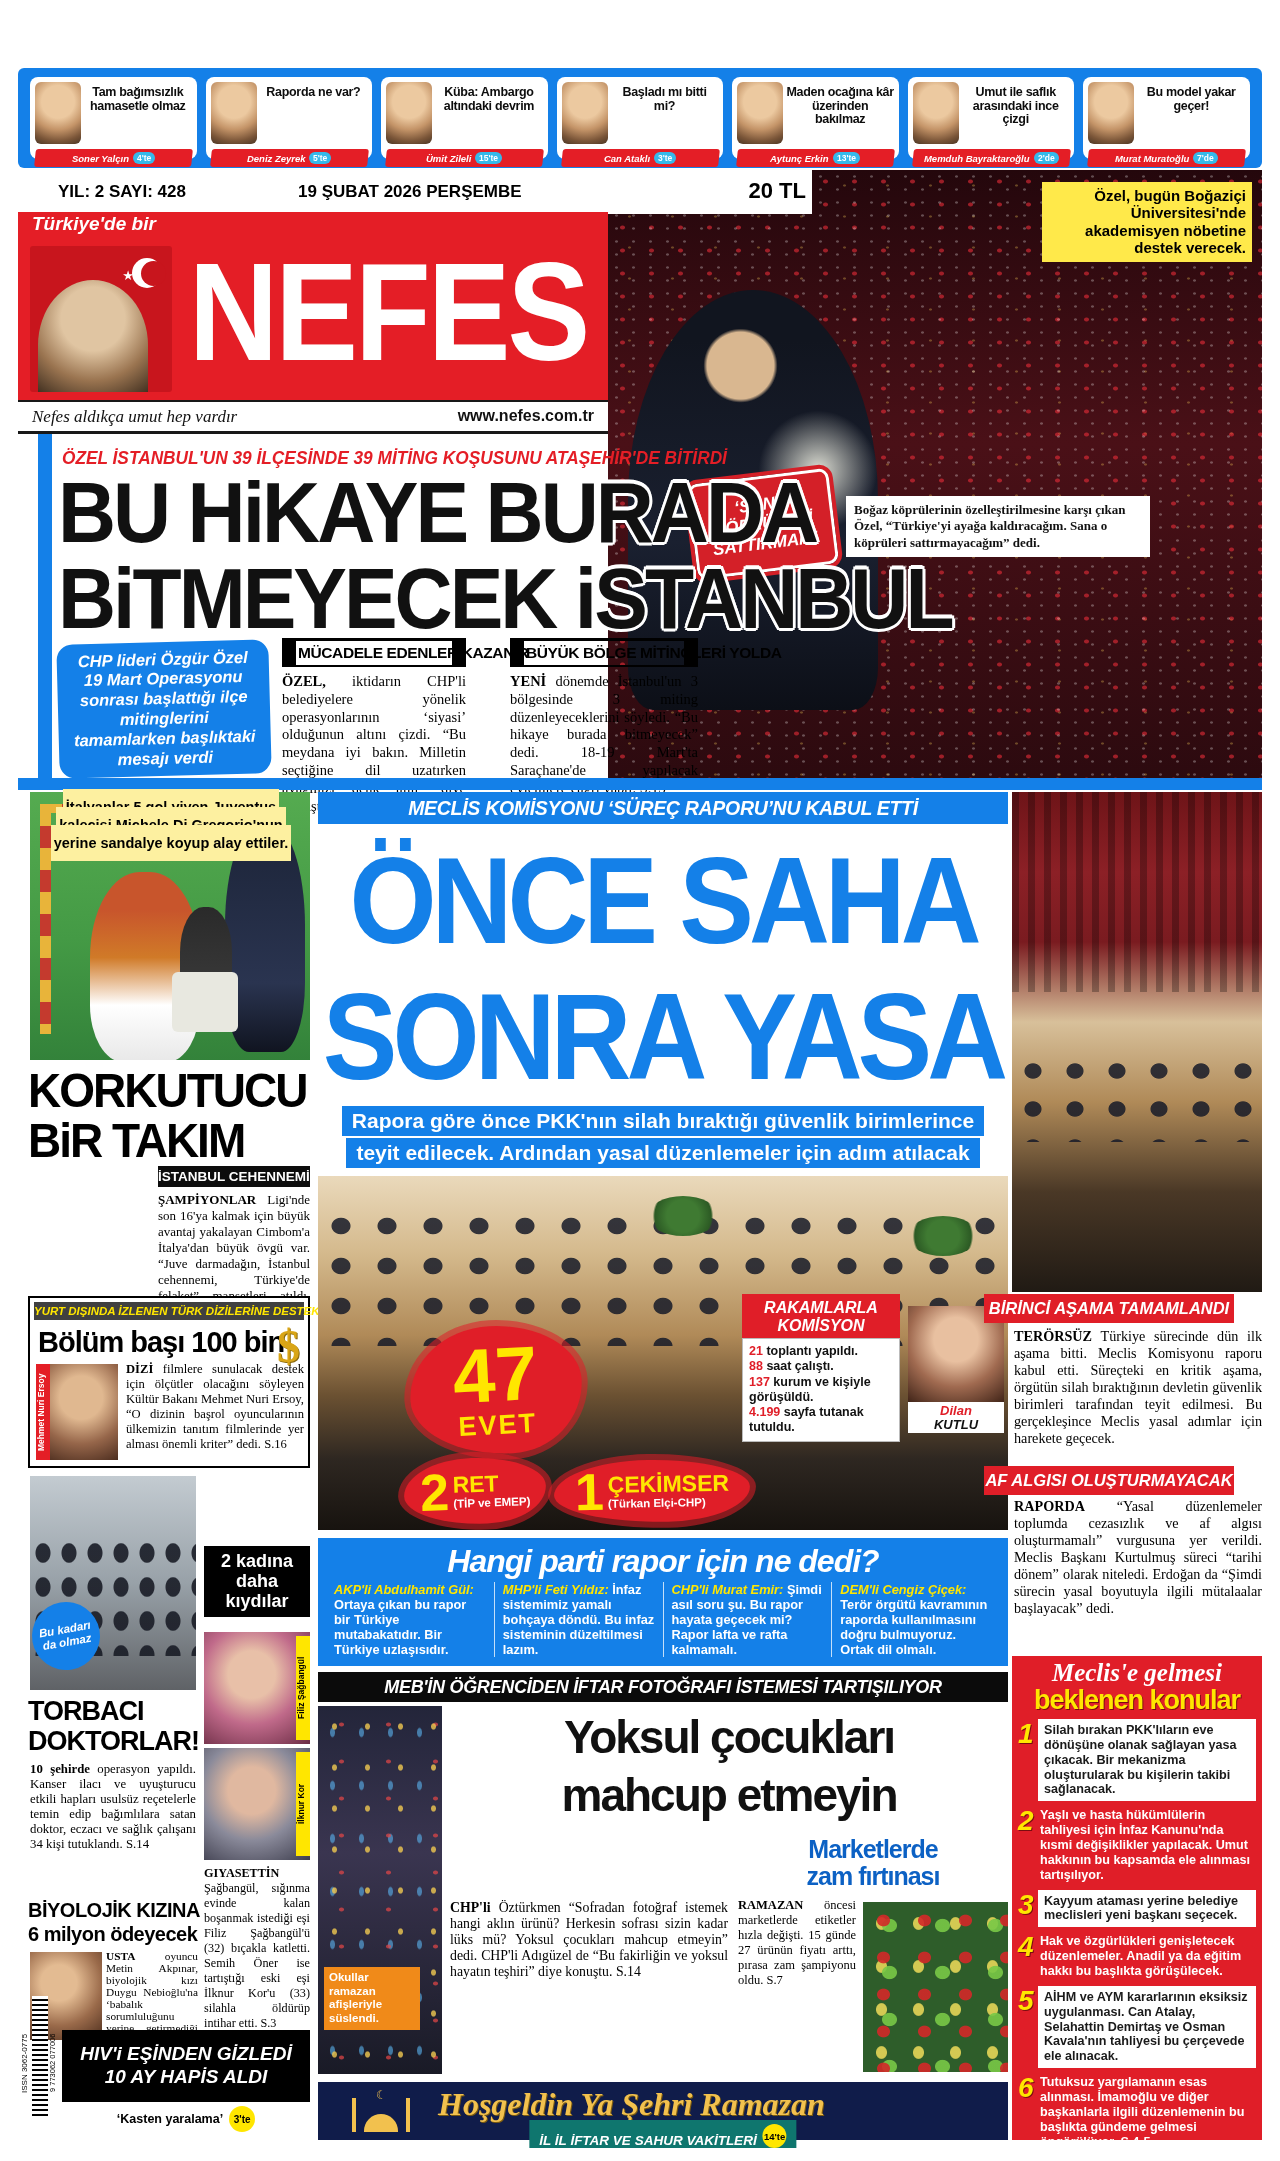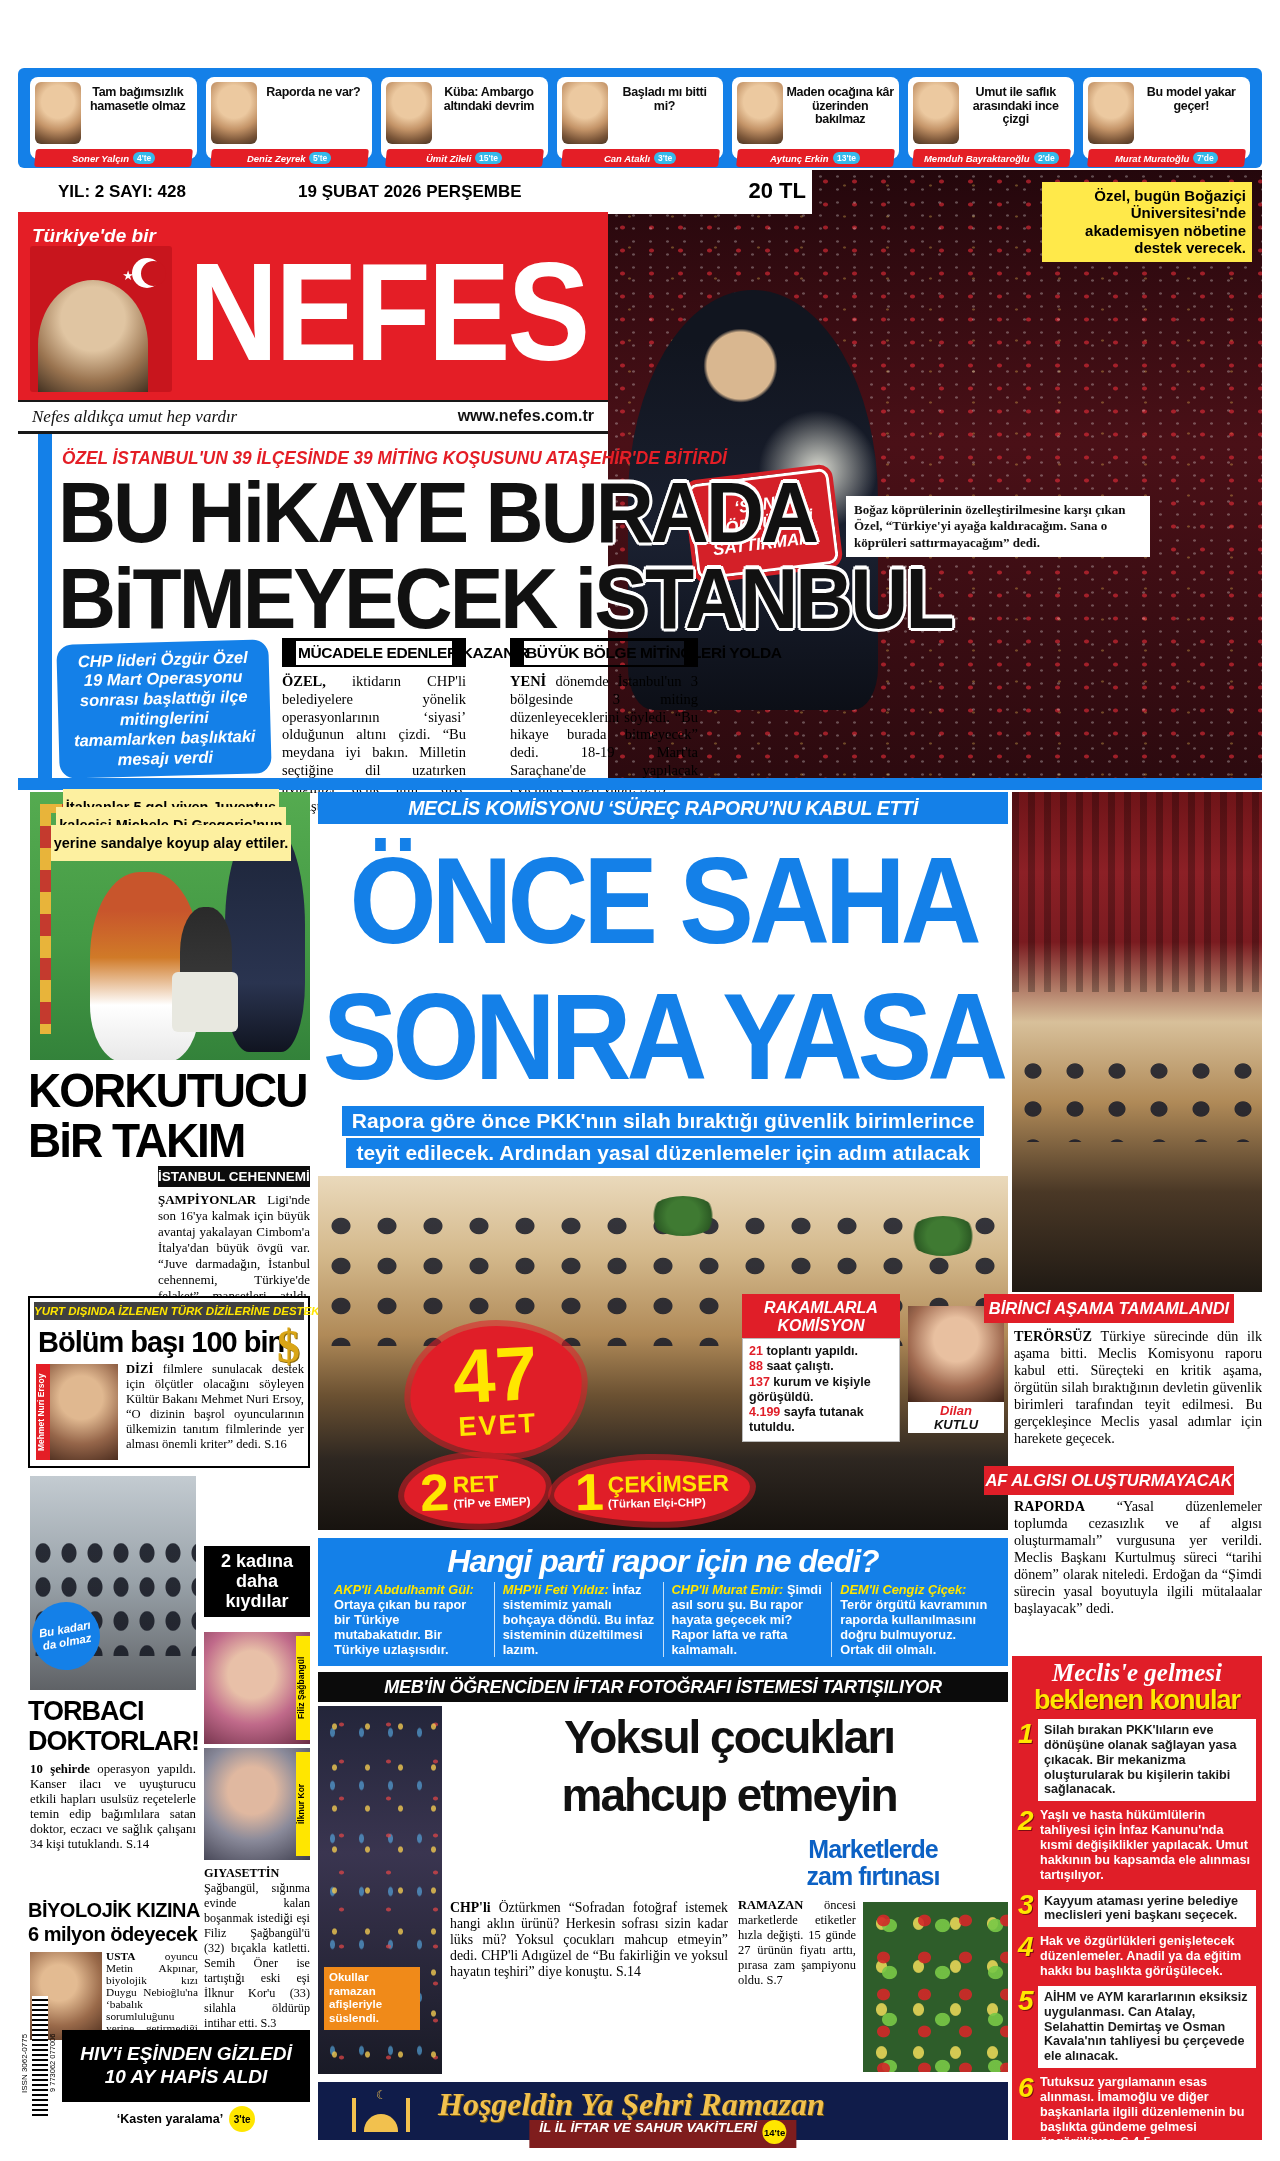--- a/index.html
+++ b/index.html
@@ -22,21 +22,21 @@
            transform:skewX(-6deg);display:flex;align-items:center;justify-content:center;gap:4px;}
   .colname .nm{color:#fff;font-weight:700;font-style:italic;font-size:9.5px;white-space:nowrap;transform:skewX(6deg);}
   .colname .pg{background:#35b9ea;color:#fff;font-weight:700;font-size:8.5px;border-radius:9px;
                padding:1px 4px;transform:skewX(6deg);white-space:nowrap;}
 
   
   #dateline{left:18px;top:170px;width:590px;height:42px;background:#fff;}
   #dateline .issue{position:absolute;left:40px;top:12px;font-weight:700;font-size:17px;}
   #dateline .date{position:absolute;left:280px;top:12px;font-weight:700;font-size:17px;}
   #masthead{left:18px;top:212px;width:590px;height:188px;background:#e41e26;}
-  #masthead .overline{position:absolute;left:14px;top:13px;color:#fff;font-weight:700;font-style:italic;font-size:19px;}
+  #masthead .overline{position:absolute;left:14px;top:1px;color:#fff;font-weight:700;font-style:italic;font-size:19px;}
   #ataturk{position:absolute;left:12px;top:34px;width:142px;height:146px;background:#c8151d;border-radius:3px;overflow:hidden;}
   #ataturk .c1{position:absolute;right:10px;top:12px;width:30px;height:30px;border-radius:50%;background:#fff;}
   #ataturk .c2{position:absolute;right:6px;top:15px;width:25px;height:25px;border-radius:50%;background:#c8151d;}
   #ataturk .st{position:absolute;right:38px;top:22px;color:#fff;font-size:13px;}
   #ataturk .head{position:absolute;left:8px;bottom:-18px;width:110px;height:130px;border-radius:50% 50% 0 0;
         background:radial-gradient(circle at 50% 30%,#e0c5a2 0 30%,#9a7450 58%,#3c2c1e 88%);}
   #nefes{position:absolute;left:158px;top:4px;width:424px;height:180px;color:#fff;font-weight:900;
          font-size:124px;line-height:172px;text-align:center;letter-spacing:-3px;transform:scale(1,1.12);transform-origin:center top;}
   #mastline{left:18px;top:400px;width:590px;height:34px;background:#fff;border-top:2px solid #181818;border-bottom:3px solid #181818;box-sizing:border-box;}
   #mastline .slogan{position:absolute;left:14px;top:5px;font-size:17px;font-style:italic;font-family:"Liberation Serif",serif;color:#111;}
@@ -221,22 +221,22 @@
 
   
   #ramazan{left:318px;top:2082px;width:690px;height:58px;background:#101c4a;overflow:visible;}
   #ramazan .script{position:absolute;left:120px;top:4px;font-family:"Liberation Serif",serif;font-style:italic;
      font-weight:700;font-size:32px;color:#f2c14e;text-shadow:1px 1px 0 #7a5a10;}
   #mosque{position:absolute;left:28px;top:10px;width:70px;height:40px;}
   #mosque .dome{position:absolute;left:18px;bottom:0;width:34px;height:18px;border-radius:17px 17px 0 0;background:#f2c14e;}
   #mosque .min1,#mosque .min2{position:absolute;bottom:0;width:4px;height:34px;background:#f2c14e;}
   #mosque .min1{left:6px;} #mosque .min2{right:6px;}
   #mosque .cres{position:absolute;left:30px;top:-4px;color:#f2c14e;font-size:12px;}
-  #iftarbox{position:absolute;left:50%;transform:translateX(-50%);bottom:-8px;height:28px;background:#7f1d1d;
-     display:flex;align-items:flex-start;gap:6px;padding:0 10px;white-space:nowrap;}
+  #iftarbox{position:absolute;left:50%;transform:translateX(-50%);bottom:-8px;height:28px;background:#0f766e;
+     display:flex;align-items:flex-end;gap:6px;padding:0 10px;white-space:nowrap;}
   #iftarbox .t{color:#fff;font-weight:900;font-style:italic;font-size:13.5px;}
   #iftarbox .pg{background:#ffe600;border-radius:50%;width:24px;height:24px;display:flex;align-items:center;
      justify-content:center;font-size:9.5px;font-weight:700;color:#000;}
 
   
   #rightphoto{left:1012px;top:792px;width:250px;height:500px;overflow:hidden;
      background:linear-gradient(180deg,#6e1418 0,#8c2026 16%,#7a1b20 30%,#d8c09a 46%,#b08a58 62%,#4a3826 80%,#201a14 100%);}
   #rightphoto .curtain{position:absolute;left:0;right:0;top:0;height:40%;
      background:repeating-linear-gradient(90deg,rgba(0,0,0,.28) 0 7px,transparent 7px 16px);}
   #rightphoto .people{position:absolute;left:0;right:0;top:52%;height:90px;

